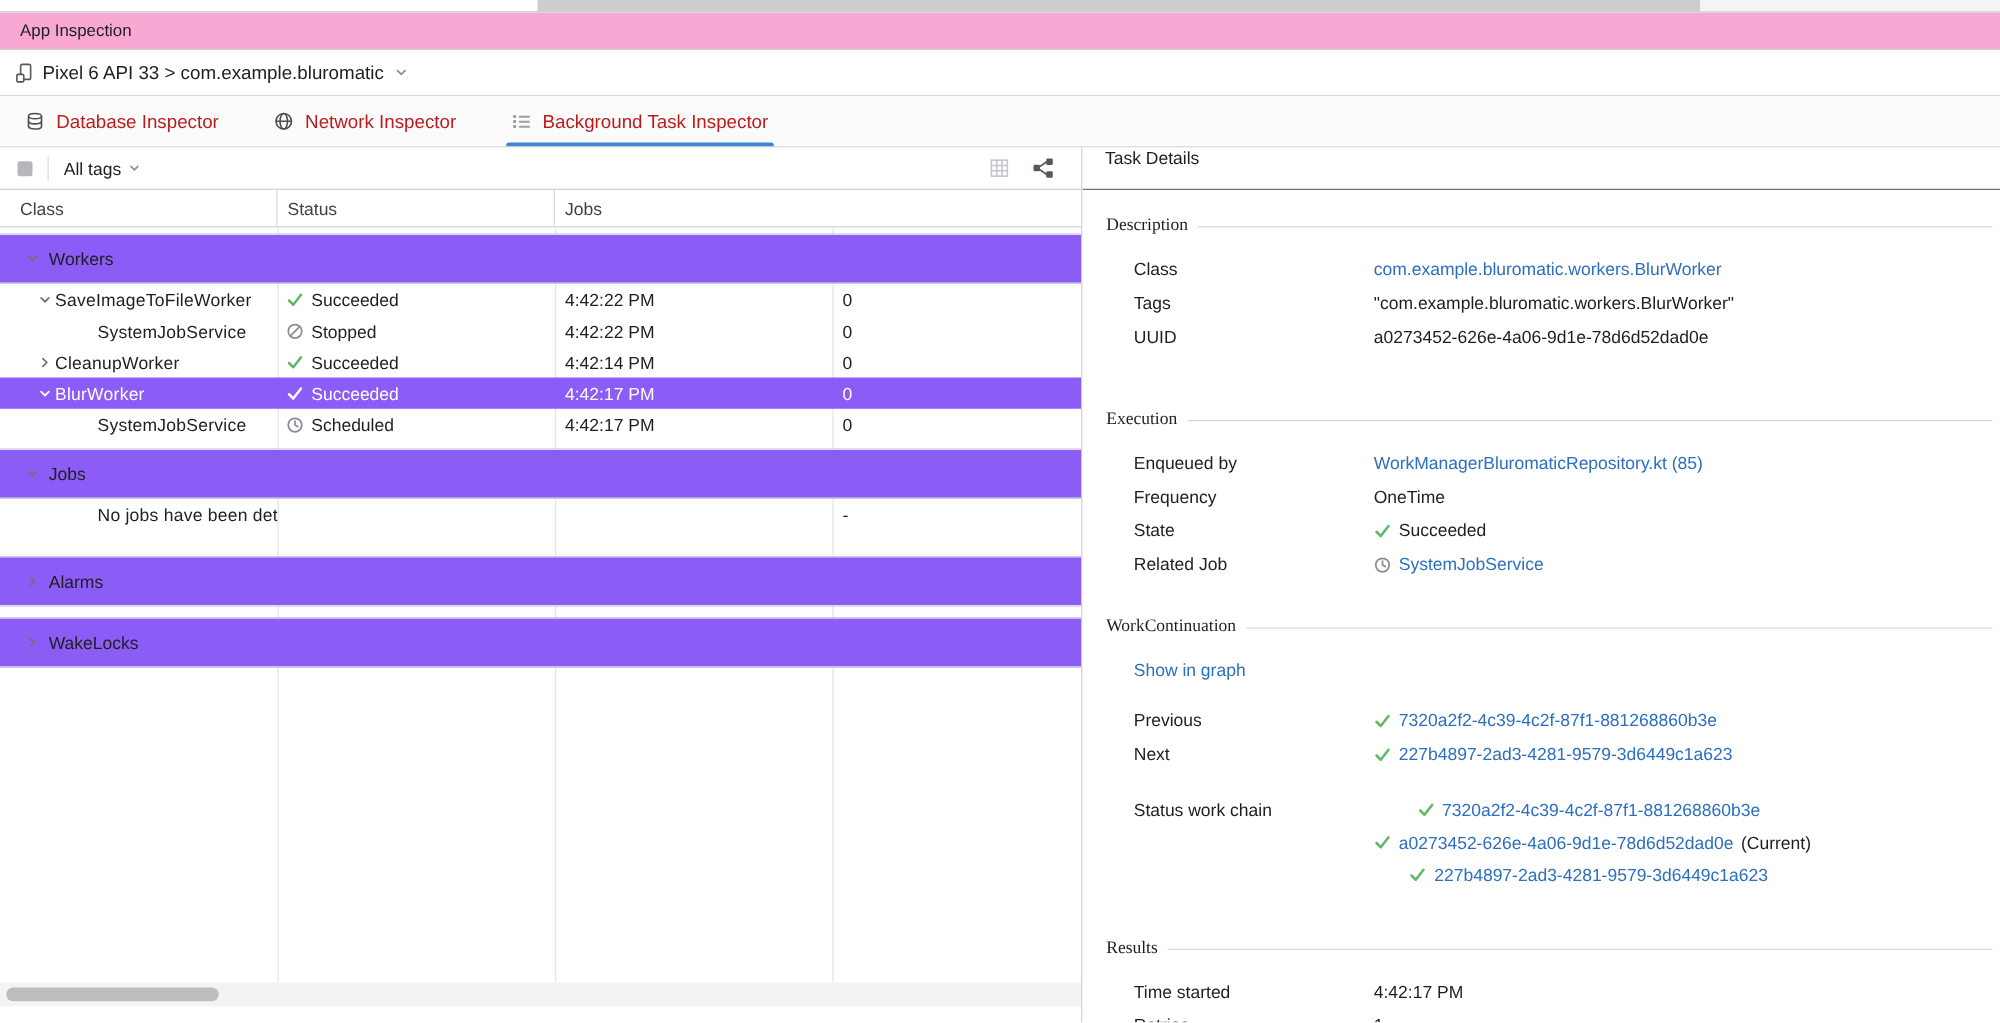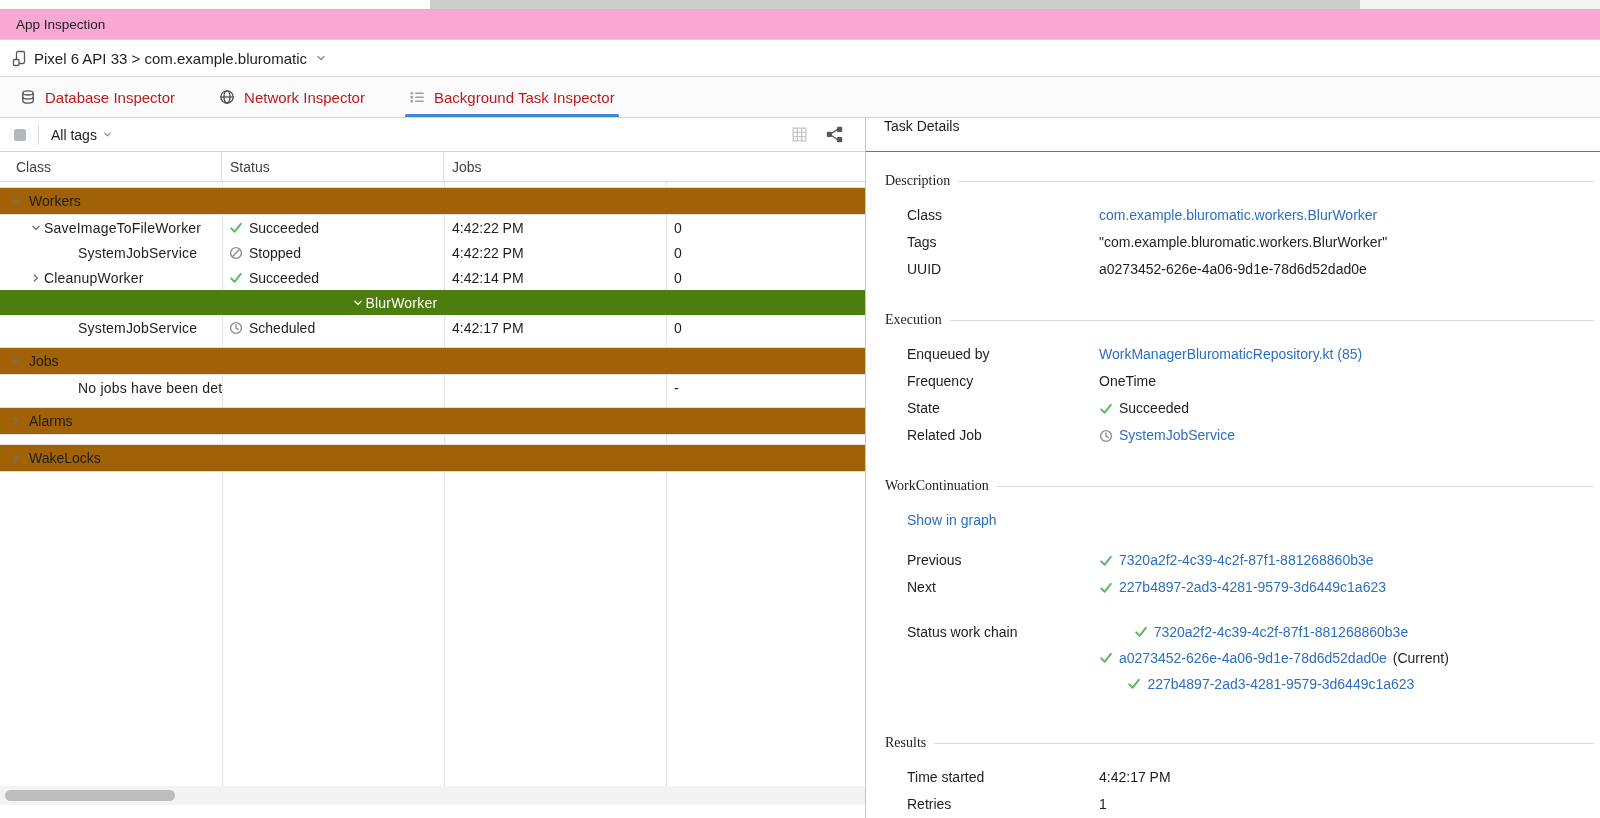--- a/index.html
+++ b/index.html
@@ -43,25 +43,25 @@
 
   .col-headers { height:30px; flex:none; border-bottom:1px solid #d4d4d4; display:flex; color:#3f4145; align-items:center; }
   .col-headers .cell { height:100%; display:flex; align-items:center; padding-left:8px; border-right:1px solid #dcdcdc; }
   .col-headers .cell:first-child { padding-left:16px; }
   .col-headers .cell:last-child { border-right:none; flex:1; }
   .w-c { width:222px; flex:none; } .w-s { width:222px; flex:none; } .w-t { width:222px; flex:none; }
 
   .table-area { position:relative; flex:1; overflow:hidden; }
   .v-sep { position:absolute; top:0; height:604px; width:1px; background:#e4e4e4; z-index:0; }
 
-  .group-row { position:relative; z-index:1; height:28px; background:#a16207;
+  .group-row { position:relative; z-index:1; height:40px; background:#8b5cf6;
                border-top:1px solid #dcdee1; border-bottom:1px solid #dcdee1;
-               display:flex; align-items:center; padding-left:10px; gap:7px; cursor:pointer; }
+               display:flex; align-items:center; padding-left:20px; gap:7px; cursor:pointer; }
   .t-row { position:relative; z-index:1; height:25px; display:flex; align-items:center; cursor:pointer; }
-  .t-row.selected { background:#4d7c0f; color:#ffffff;flex-direction:column; }
+  .t-row.selected { background:#8b5cf6; color:#ffffff; }
   .c-class { width:222px; flex:none; display:flex; align-items:center; overflow:hidden; white-space:nowrap; height:100%; }
   .c-class .exp { width:16px; flex:none; display:flex; justify-content:center; }
   .c-class .txt { overflow:hidden; white-space:nowrap; letter-spacing:0.2px; }
   .ind1 { padding-left:28px; } .ind2 { padding-left:78px; }
   .c-status { width:222px; flex:none; display:flex; align-items:center; gap:6px; padding-left:7px; overflow:hidden; }
   .c-start { width:222px; flex:none; padding-left:8px; }
   .c-retries { flex:1; padding-left:8px; }
 
   .h-scroll { position:absolute; left:0; right:0; top:604px; height:19px; background:#f3f3f4; z-index:2; }
   .h-thumb { position:absolute; left:5px; top:4px; width:170px; height:11px; background:#bdbdbd; border-radius:6px; cursor:pointer; }
@@ -282,21 +282,21 @@
             <span>Jobs</span>
           </div>
           <div class="t-row">
             <div class="c-class ind2">
               <span class="txt">No jobs have been detected</span>
             </div>
             <div class="c-status"></div>
             <div class="c-start"></div>
             <div class="c-retries">-</div>
           </div>
-          <div class="group-row" style="margin-top: 7px;">
+          <div class="group-row" style="margin-top: 21px;">
             <svg width="12" height="12" viewBox="0 0 14 14" style="flex: 0 0 auto;">
               <path d="M5 3.4 L8.6 7 L5 10.6" fill="none" stroke="#6e7176" stroke-width="1.6" stroke-linecap="round"></path>
             </svg>
             <span>Alarms</span>
           </div>
           <div class="group-row" style="margin-top: 9px;">
             <svg width="12" height="12" viewBox="0 0 14 14" style="flex: 0 0 auto;">
               <path d="M5 3.4 L8.6 7 L5 10.6" fill="none" stroke="#6e7176" stroke-width="1.6" stroke-linecap="round"></path>
             </svg>
             <span>WakeLocks</span>
@@ -332,21 +332,21 @@
               </div>
             </div>
             <div class="d-row">
               <div class="d-label">UUID</div>
               <div class="d-value">
                 <span>a0273452-626e-4a06-9d1e-78d6d52dad0e</span>
               </div>
             </div>
           </div>
         </div>
-        <div class="section" style="margin-top: 28px;">
+        <div class="section" style="margin-top: 44px;">
           <div class="sec-head">
             <span class="sec-title">Execution</span>
             <div class="sec-rule"></div>
           </div>
           <div class="sec-rows">
             <div class="d-row">
               <div class="d-label">Enqueued by</div>
               <div class="d-value">
                 <span class="link">WorkManagerBluromaticRepository.kt (85)</span>
               </div>

